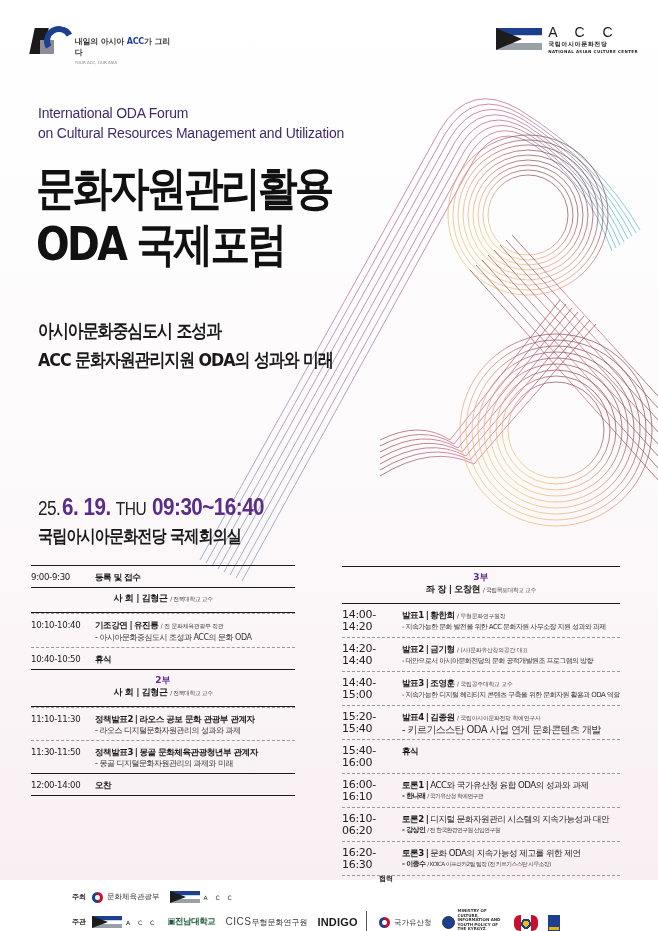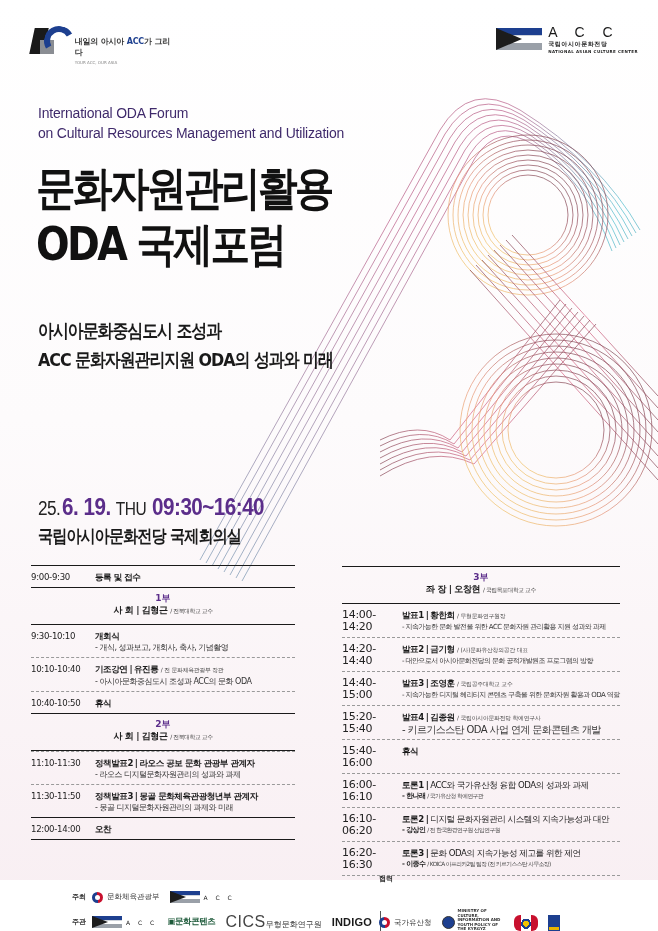--- a/index.html
+++ b/index.html
@@ -80,21 +80,21 @@
   .mini-acc { display: flex; align-items: center; margin-right: 10px; }
   .mini-acc .acc-flag { width: 30px; height: 12px; }
   .mini-acc .acc-flag .b1 { width: 30px; height: 4px; }
   .mini-acc .acc-flag .b2 { width: 30px; top: 4px; height: 4px; }
   .mini-acc .acc-flag .b3 { width: 30px; top: 8px; height: 4px; }
   .mini-acc .acc-flag .tri { border-top-width: 6px; border-bottom-width: 6px; border-left-width: 16px; }
   .mini-acc .mt { font-size: 6px; letter-spacing: 3px; margin-left: 4px; color: #1a1a1a; }
   .f-item { margin-right: 10px; white-space: nowrap; }
   .jnu { font-weight: bold; color: #1d5a3a; font-size: 8.5px; letter-spacing: -0.4px; }
   .cics { color: #333; font-size: 8px; }
-  .cics b { font-family: "Liberation Sans", sans-serif; font-weight: normal; font-size: 16px; color: #444; letter-spacing: 0.5px; }
+  .cics b { font-family: "Liberation Sans", sans-serif; font-weight: normal; font-size: 10px; color: #444; letter-spacing: 0.5px; }
   .indigo { font-family: "Liberation Sans", sans-serif; font-weight: bold; font-size: 11px; color: #1a1a1a; letter-spacing: 0.2px; }
   .vsep { width: 1px; height: 22px; background: #555; margin: 0 8px; }
   .coop-label { position: absolute; left: 379px; top: 874px; font-size: 7px; font-weight: bold; color: #333; }
   .round-emb { width: 13px; height: 13px; border-radius: 50%; background: #1d3f8f; border: 1px solid #333; }
   .kg-min { font-size: 4px; line-height: 4.5px; color: #333; font-weight: bold; margin-left: 3px; width: 48px; }
   .kg-emb { width: 24px; height: 16px; background: radial-gradient(circle at 50% 55%, #f2c200 0 3px, #1d3f8f 3px 5px, transparent 5px), linear-gradient(90deg, #c8102e 0 30%, transparent 30% 70%, #c8102e 70%); border-radius: 6px; }
   .mn-emb { width: 12px; height: 16px; background: linear-gradient(#1d3f8f 0 75%, #e8b400 75%); border: 1px solid #1d3f8f; }
 </style>
 </head>
 <body>
@@ -231,33 +231,25 @@
 <div class="col left">
   <div class="hr-solid"></div>
   <div class="row">
     <div class="time">9:00-9:30</div>
     <div class="body">
         <div class="title">등록 및 접수</div>
       </div>
   </div>
   <div class="hr-solid"></div>
   <div class="part-head">
-    <div class="pname">1부</div>
     <div class="moder">
       <span>사 회</span> | <span>김형근</span> <span class="aff">/ 전북대학교 교수</span>
     </div>
   </div>
   <div class="hr-solid"></div>
-  <div class="row">
-    <div class="time">9:30-10:10</div>
-    <div class="body">
-      <div class="title">개회식</div>
-      <div class="desc">- 개식, 성과보고, 개회사, 축사, 기념촬영</div>
-    </div>
-  </div>
   <div class="hr-dash"></div>
   <div class="row">
     <div class="time">10:10-10:40</div>
     <div class="body">
       <div class="title"><span>기조강연</span><span class="sep">|</span><span>유진룡</span> <span class="aff">/ 전 문화체육관광부 장관</span></div>
       <div class="desc">- 아시아문화중심도시 조성과 ACC의 문화 ODA</div>
     </div>
   </div>
   <div class="hr-dash"></div>
   <div class="row">
@@ -306,21 +298,21 @@
     <div class="pname">3부</div>
     <div class="moder">
       <span>좌 장</span> | <span>오창현</span> <span class="aff">/ 국립목포대학교 교수</span>
     </div>
   </div>
   <div class="hr-solid"></div>
   <div class="row">
     <div class="time">14:00-14:20</div>
     <div class="body">
       <div class="title"><span>발표1</span><span class="sep">|</span><span>황한희</span> <span class="aff">/ 무형문화연구원장</span></div>
-      <div class="desc">- 지속가능한 문화 발전을 위한 ACC 문화자원 관리활용 지원 성과와 과제</div>
+      <div class="desc">- 지속가능한 문화 발전을 위한 ACC 문화자원 사무소장 지원 성과와 과제</div>
     </div>
   </div>
   <div class="hr-dash"></div>
   <div class="row">
     <div class="time">14:20-14:40</div>
     <div class="body">
       <div class="title"><span>발표2</span><span class="sep">|</span><span>금기형</span> <span class="aff">/ (사)문화유산창의공간 대표</span></div>
       <div class="desc">- 대안으로서 아시아문화전당의 문화 공적개발원조 프로그램의 방향</div>
     </div>
   </div>
@@ -409,21 +401,21 @@
   <span class="f-label">주관</span>
   <span class="mini-acc">
     <span class="acc-flag">
         <span class="b1" style="position:absolute"></span>
         <span class="b2" style="position:absolute"></span>
         <span class="b3" style="position:absolute"></span>
         <span class="tri" style="position:absolute"></span>
       </span>
     <span class="mt">A C C</span>
   </span>
-  <span class="f-item jnu">▣<span>문화콘텐츠</span></span>
+  <span class="f-item jnu">▣<span>전남대학교</span></span>
   <span class="f-item cics"><b>CICS</b><span>무형문화연구원</span></span>
   <span class="indigo">INDIGO</span>
   <span class="vsep"></span>
 </div>
 
 <div class="coop-label">협력</div>
 <div class="f-row" style="left:379px; top:909px;">
   <span class="gov-emb"></span>
   <span class="f-item">국가유산청</span>
   <span class="round-emb"></span>

